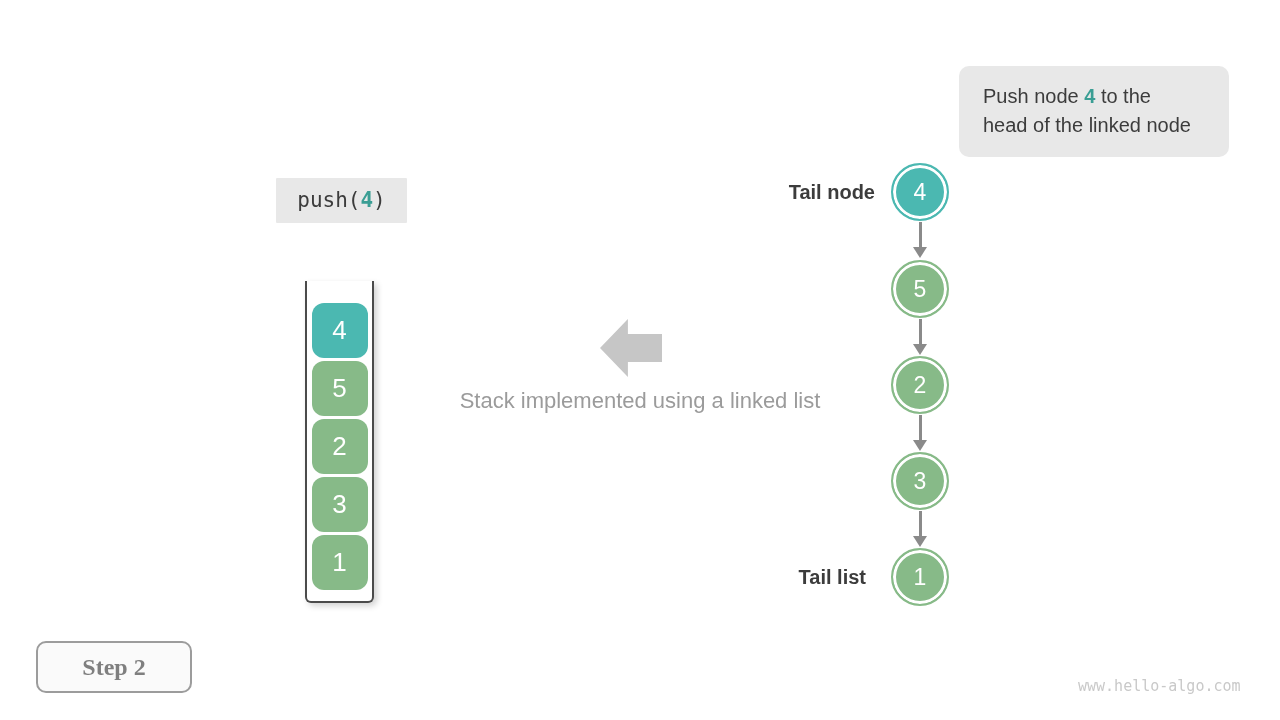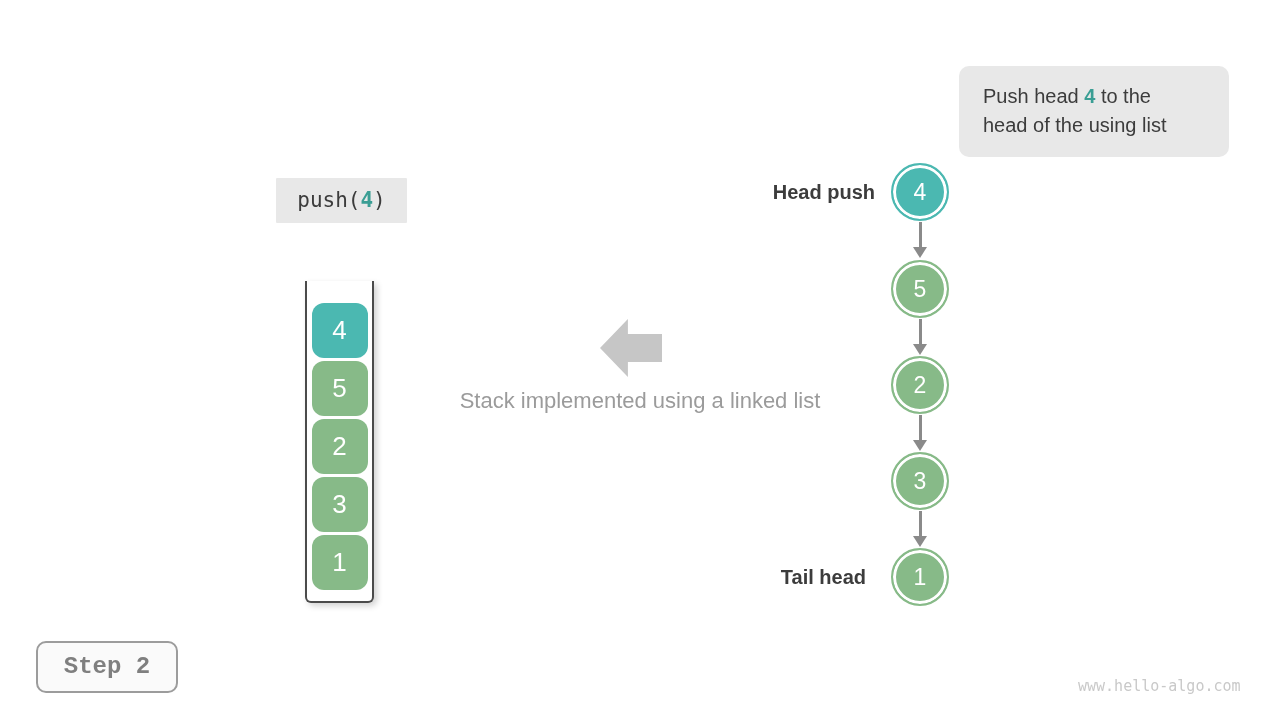--- a/index.html
+++ b/index.html
@@ -160,68 +160,68 @@
     border-left: 7px solid transparent;
     border-right: 7px solid transparent;
     border-top: 11px solid var(--connector-gray);
   }
 
   
   .step-badge {
     position: absolute;
     left: 36px;
     top: 641px;
-    width: 142px;
+    width: 156px;
     height: 52px;
     box-sizing: border-box;
     background: #fafafa;
     border: 2px solid var(--step-border);
     border-radius: 10px;
     text-align: center;
     line-height: 48px;
-    font-family: Liberation Mono, monospace;
+    font-family: Liberation Serif, serif;
     font-size: 24px;
     font-weight: 700;
     color: var(--step-text);
   }
   .watermark {
     position: absolute;
     left: 1078px;
     top: 677px;
     font-family: "DejaVu Sans Mono", "Liberation Mono", monospace;
     font-size: 15px;
     color: var(--watermark-gray);
     text-align: center;
   }
 </style>
 </head>
 <body>
 
 <div class="canvas">
 
   <div class="tooltip">
-    <div><span>Push head </span><span class="hl">4</span><span> to the</span></div>
-    <div>head of the using list</div>
+    <div><span>Push node </span><span class="hl">4</span><span> to the</span></div>
+    <div>head of the linked node</div>
   </div>
 
   <div class="codebox"><span>push(</span><span class="hl">4</span><span>)</span></div>
 
   <div class="stack-container">
     <div class="stack-box" data-type="teal">4</div>
     <div class="stack-box" data-type="green">5</div>
     <div class="stack-box" data-type="green">2</div>
     <div class="stack-box" data-type="green">3</div>
     <div class="stack-box" data-type="green">1</div>
   </div>
 
   <div class="block-arrow"></div>
   <div class="caption">Stack implemented using a linked list</div>
 
-  <div class="side-label head">Head push</div>
-  <div class="side-label tail">Tail head</div>
+  <div class="side-label head">Tail node</div>
+  <div class="side-label tail">Tail list</div>
 
   <div class="ll-node" style="top:163px" data-type="teal">4</div>
   <div class="ll-node" style="top:260px" data-type="green">5</div>
   <div class="ll-node" style="top:356px" data-type="green">2</div>
   <div class="ll-node" style="top:452px" data-type="green">3</div>
   <div class="ll-node" style="top:548px" data-type="green">1</div>
 
   <div class="conn" style="top:222px">
       <div class="conn-line"></div>
       <div class="conn-head"></div>

